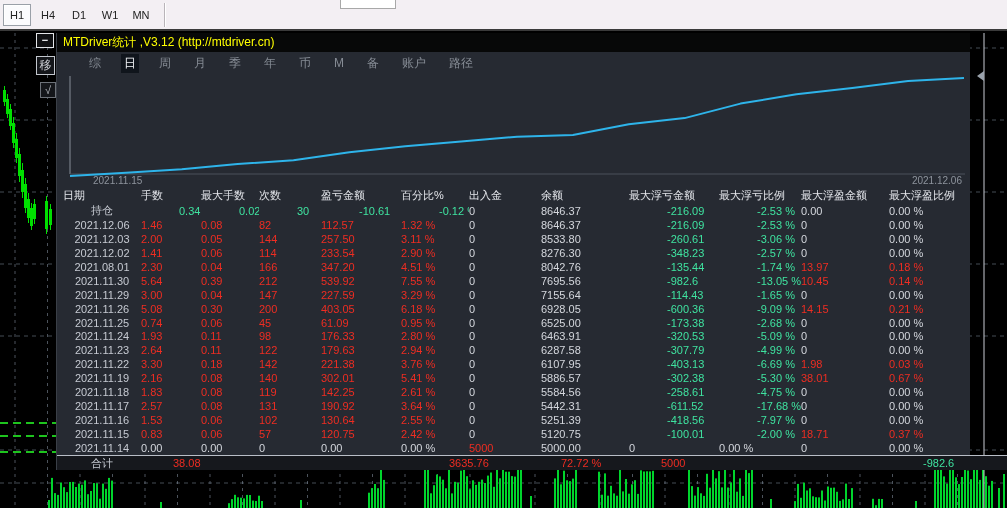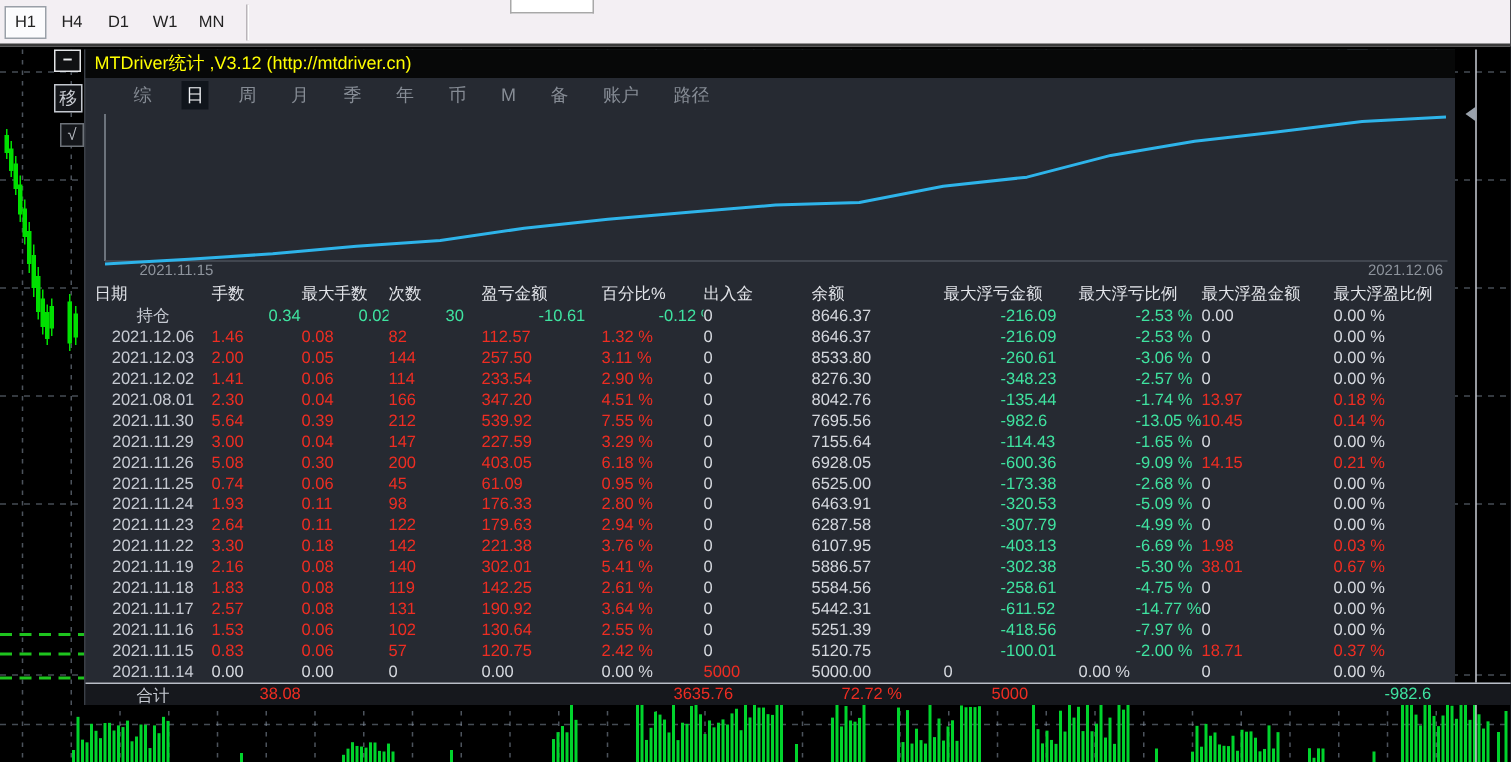--- a/index.html
+++ b/index.html
@@ -576,21 +576,21 @@
       <div class="tr">
         <div class="td date">2021.11.17</div>
         <div class="td red">2.57</div>
         <div class="td red">0.08</div>
         <div class="td red">131</div>
         <div class="td red">190.92</div>
         <div class="td red">3.64 %</div>
         <div class="td white">0</div>
         <div class="td white">5442.31</div>
         <div class="td green">-611.52</div>
-        <div class="td green">-14.77 %</div>
+        <div class="td green">-17.68 %</div>
         <div class="td white">0</div>
         <div class="td white">0.00 %</div>
       </div>
       <div class="tr">
         <div class="td date">2021.11.16</div>
         <div class="td red">1.53</div>
         <div class="td red">0.06</div>
         <div class="td red">102</div>
         <div class="td red">130.64</div>
         <div class="td red">2.55 %</div>

